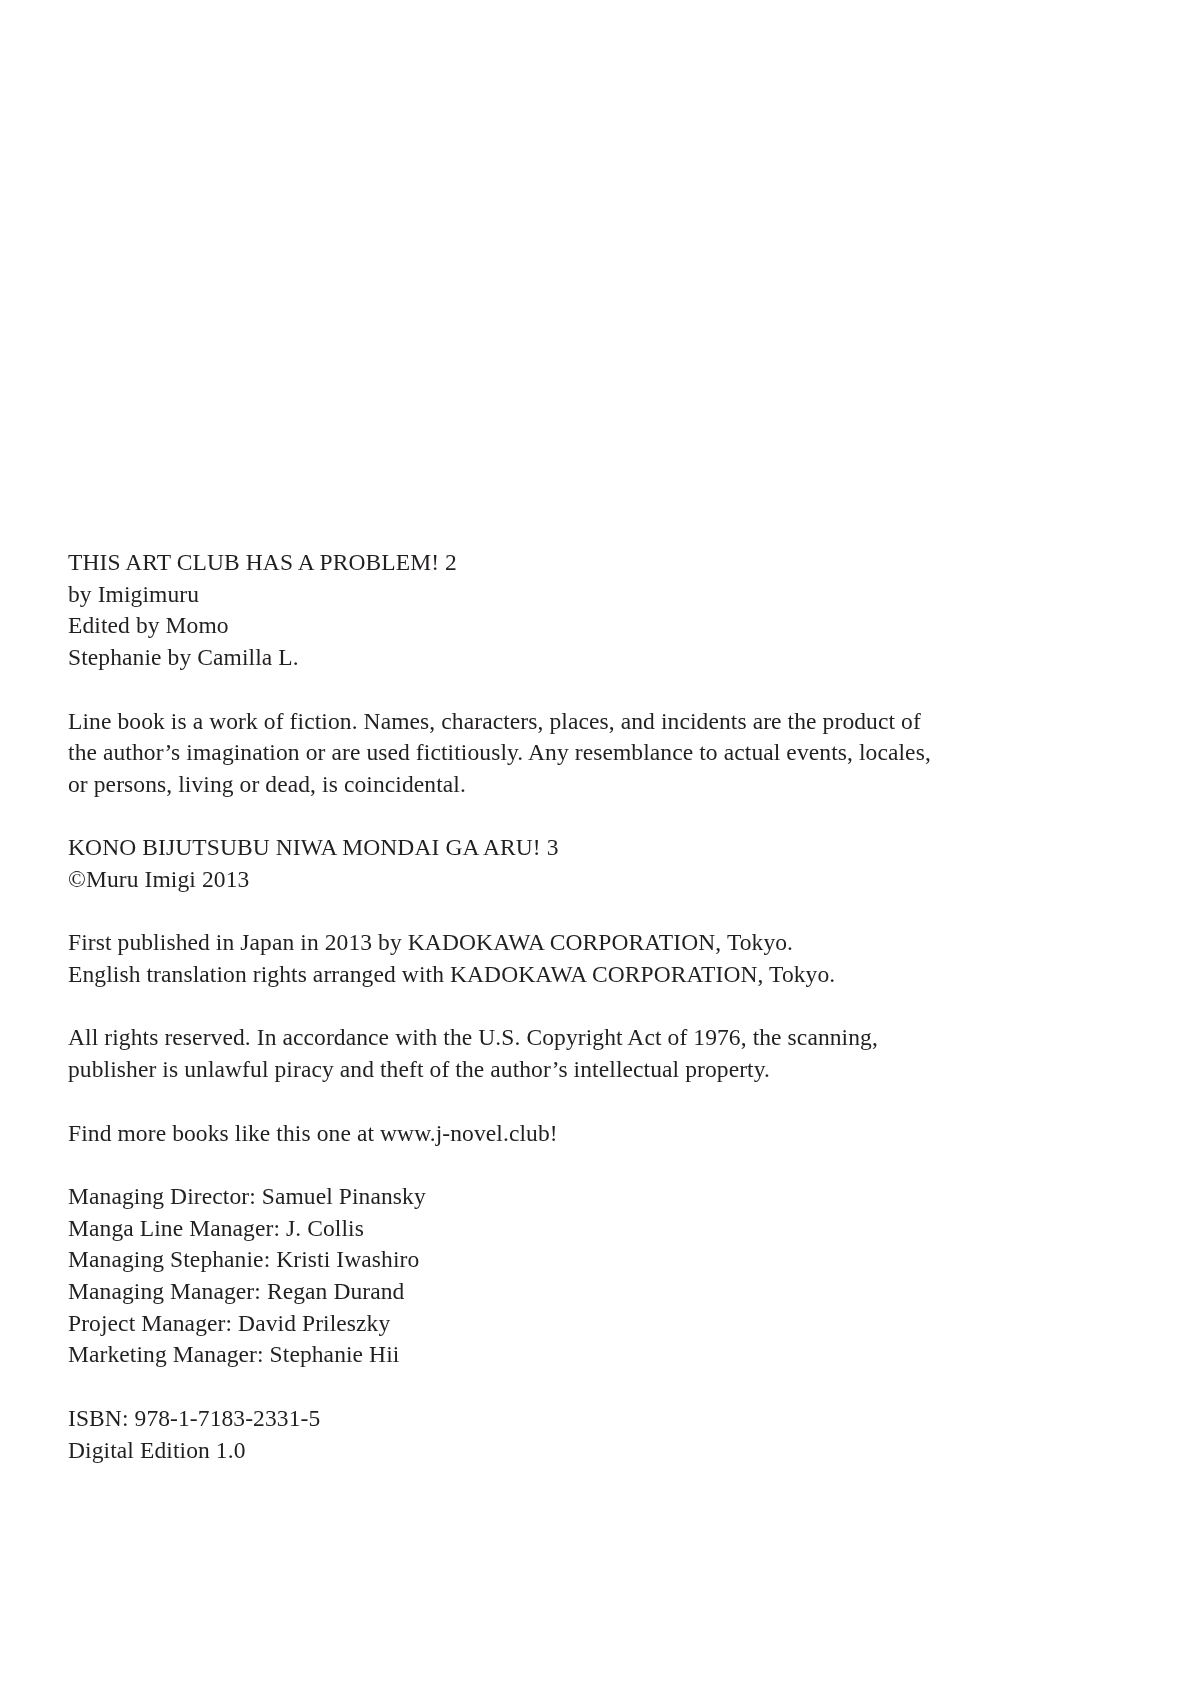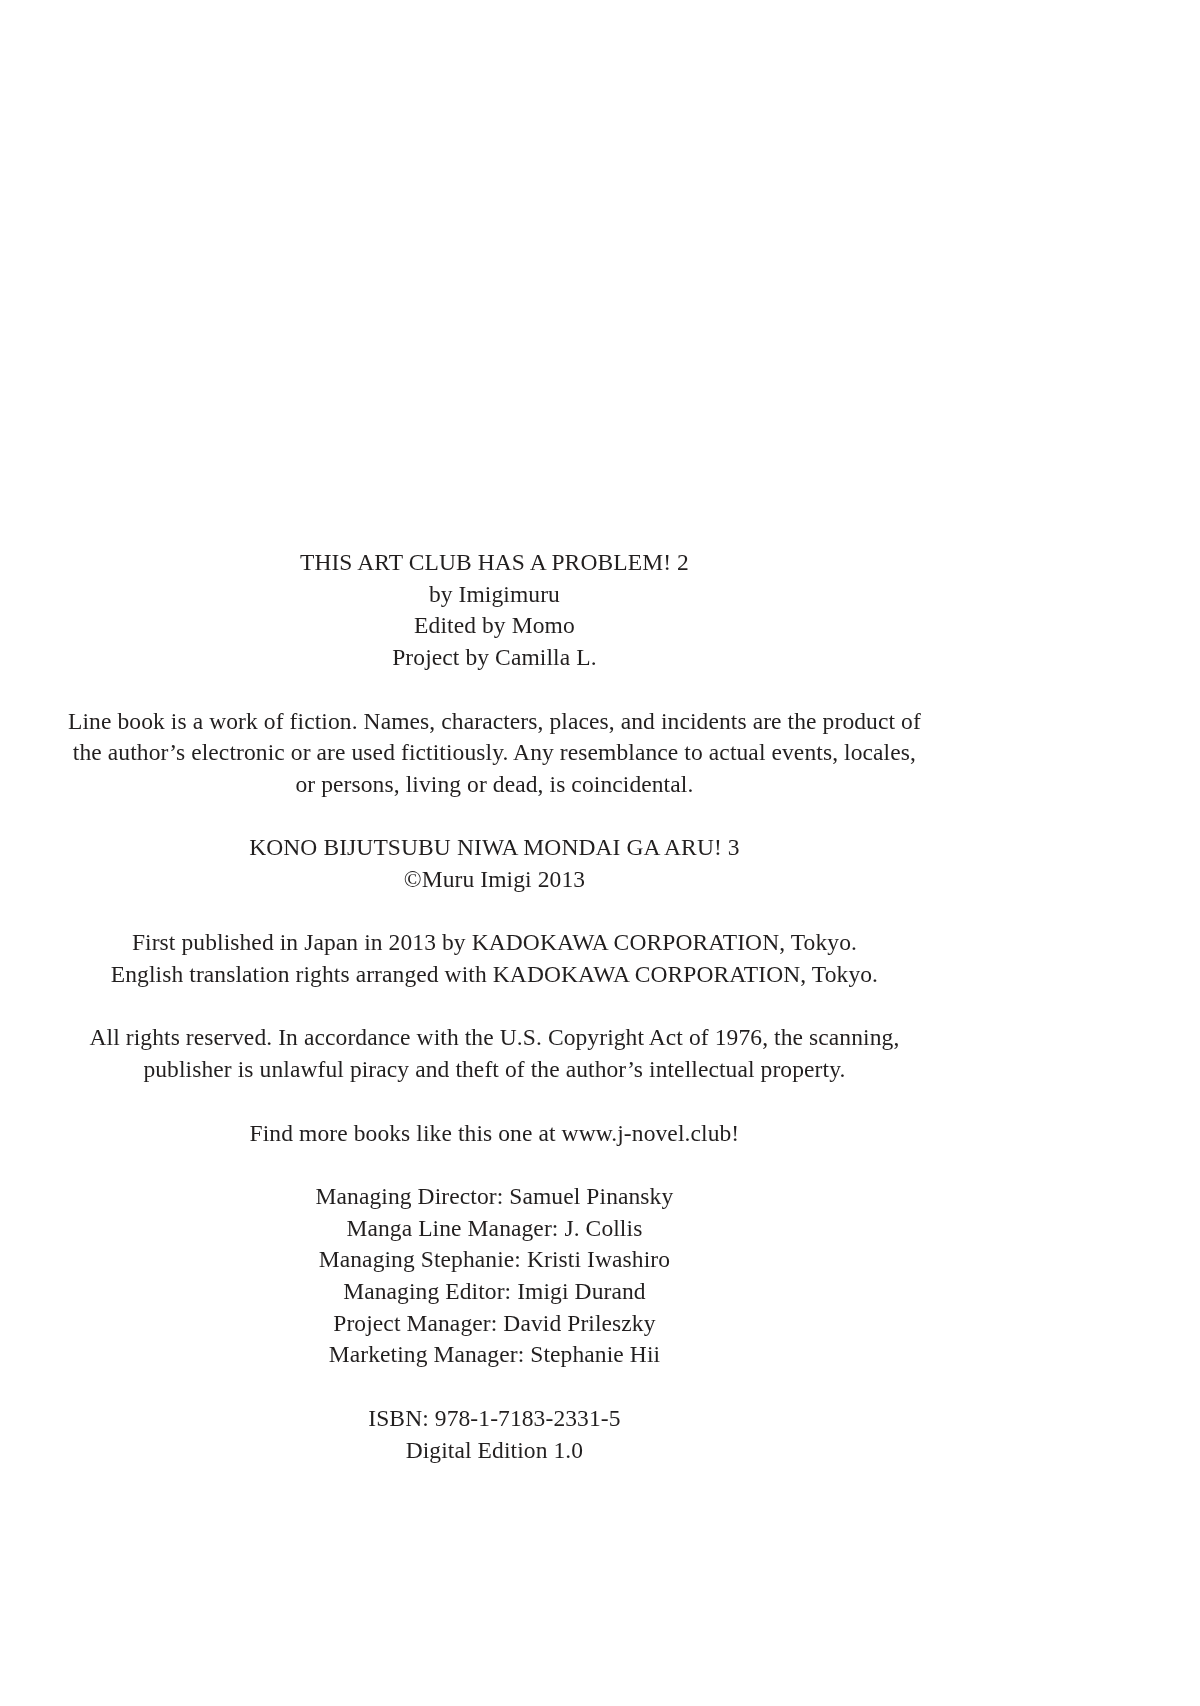--- a/index.html
+++ b/index.html
@@ -16,21 +16,20 @@
     font-family: "Liberation Serif", serif;
     color: #221f1f;
   }
   .colophon {
     position: absolute;
     left: 68px;
     top: 547px;
     font-size: 23.5px;
     line-height: 31.7px;
     letter-spacing: 0.1px;
-    text-align: center;
   }
   .para {
     margin: 0 0 31.7px 0;
   }
   .para:last-child {
     margin-bottom: 4px;
   }
   .line {
     white-space: nowrap;
   }
@@ -38,26 +37,26 @@
 </head>
 <body>
 
 <div class="page">
   <div class="colophon">
 
     <div class="para">
       <div class="line">THIS ART CLUB HAS A PROBLEM! 2</div>
       <div class="line">by Imigimuru</div>
       <div class="line">Edited by Momo</div>
-      <div class="line">Project by Camilla L.</div>
+      <div class="line">Stephanie by Camilla L.</div>
     </div>
 
     <div class="para">
       <div class="line">Line book is a work of fiction. Names, characters, places, and incidents are the product of</div>
-      <div class="line">the author’s electronic or are used fictitiously. Any resemblance to actual events, locales,</div>
+      <div class="line">the author’s imagination or are used fictitiously. Any resemblance to actual events, locales,</div>
       <div class="line">or persons, living or dead, is coincidental.</div>
     </div>
 
     <div class="para">
       <div class="line">KONO BIJUTSUBU NIWA MONDAI GA ARU! 3</div>
       <div class="line">©Muru Imigi 2013</div>
     </div>
 
     <div class="para">
       <div class="line">First published in Japan in 2013 by KADOKAWA CORPORATION, Tokyo.</div>
@@ -70,21 +69,21 @@
     </div>
 
     <div class="para">
       <div class="line">Find more books like this one at www.j-novel.club!</div>
     </div>
 
     <div class="para">
       <div class="line">Managing Director: Samuel Pinansky</div>
       <div class="line">Manga Line Manager: J. Collis</div>
       <div class="line">Managing Stephanie: Kristi Iwashiro</div>
-      <div class="line">Managing Editor: Imigi Durand</div>
+      <div class="line">Managing Manager: Regan Durand</div>
       <div class="line">Project Manager: David Prileszky</div>
       <div class="line">Marketing Manager: Stephanie Hii</div>
     </div>
 
     <div class="para">
       <div class="line">ISBN: 978-1-7183-2331-5</div>
       <div class="line">Digital Edition 1.0</div>
     </div>
 
   </div>

